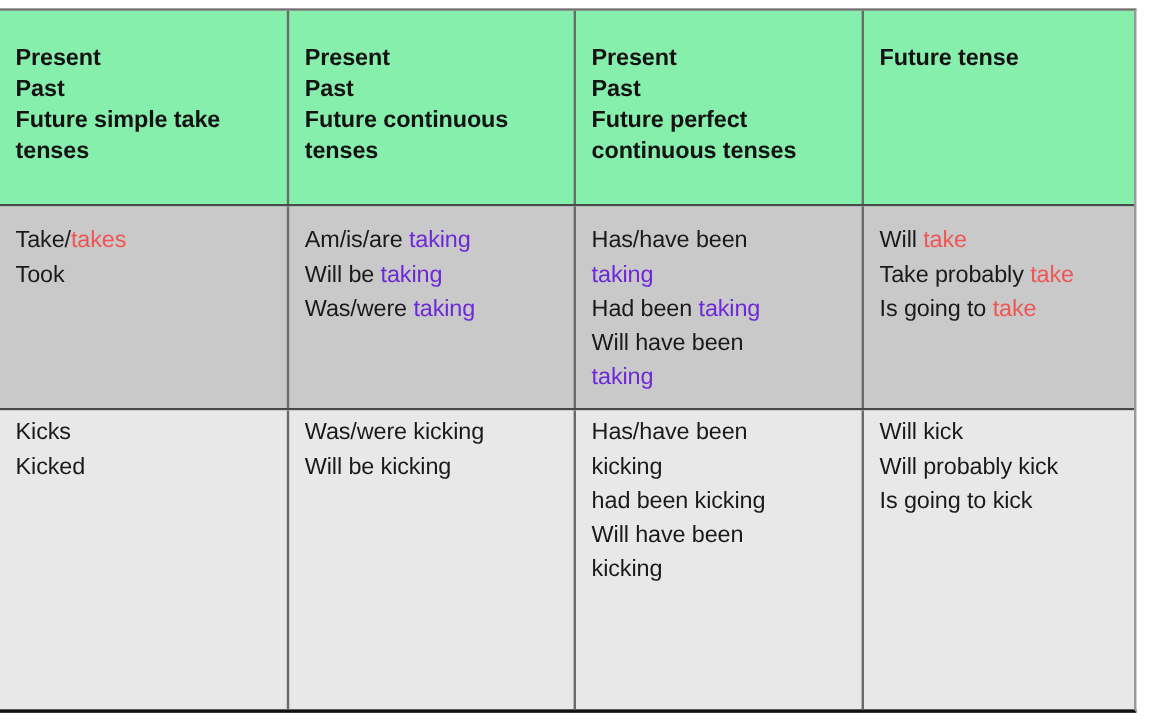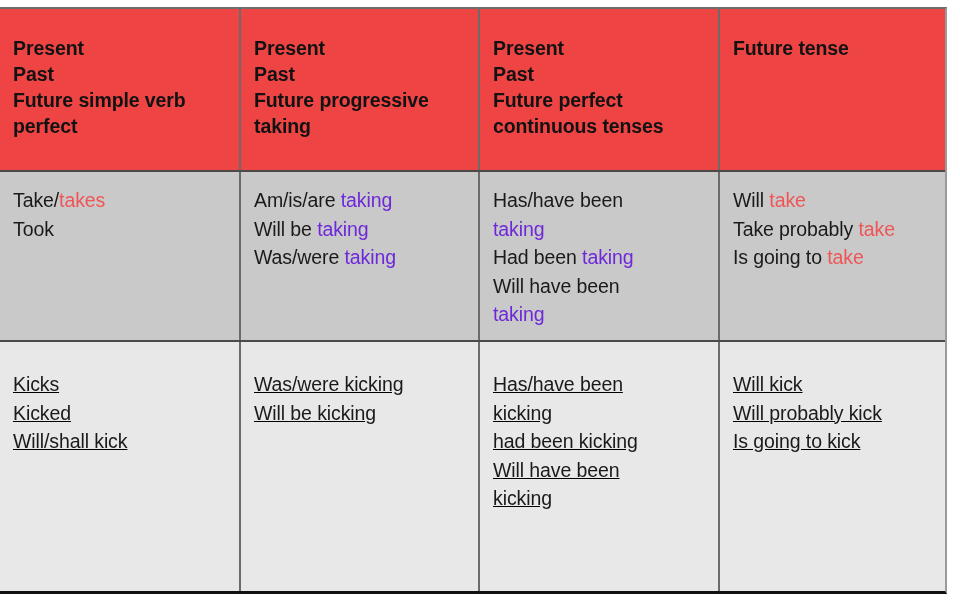--- a/index.html
+++ b/index.html
@@ -30,21 +30,21 @@
   }
 
   .row {
     display: flex;
     box-sizing: border-box;
     width: 100%;
   }
 
   .row-header {
     height: 163px;
-    background: #ef4444;
+    background: #86efac;
     border-bottom: 2px solid #4a4a4a;
   }
   .row-shaded {
     height: 170px;
     background: #c9c9c9;
     border-bottom: 2px solid #4a4a4a;
   }
   .row-plain {
     flex: 1 1 auto;
     background: #e8e8e8;
@@ -55,21 +55,21 @@
     padding: 14px 12px 10px 13px;
     overflow: hidden;
   }
   .cell.c0 { width: 239px; }
   .cell.c1 { width: 239px; border-left: 2px solid #6b6b6b; }
   .cell.c2 { width: 240px; border-left: 2px solid #6b6b6b; }
   .cell.c3 { flex: 1 1 auto;  border-left: 2px solid #6b6b6b; }
 
   .row-header .cell { padding-top: 26px; }
   .row-shaded .cell { }
-  .row-plain  .cell { padding-top: 28px; text-decoration: underline; }
+  .row-plain  .cell { padding-top: 4px; }
 
   .hdr-line {
     font-weight: bold;
     font-size: 19.5px;
     line-height: 26px;
     color: #121212;
     letter-spacing: -0.1px;
     white-space: nowrap;
   }
   .hdr-wrap {
@@ -93,26 +93,26 @@
 </style>
 </head>
 <body>
 
 <div id="tense-table">
 
   <div class="row row-header">
     <div class="cell c0">
         <div class="hdr-line">Present</div>
         <div class="hdr-line">Past</div>
-        <div class="hdr-wrap">Future simple verb perfect</div>
+        <div class="hdr-wrap">Future simple take tenses</div>
       </div>
     <div class="cell c1">
         <div class="hdr-line">Present</div>
         <div class="hdr-line">Past</div>
-        <div class="hdr-wrap">Future progressive taking</div>
+        <div class="hdr-wrap">Future continuous tenses</div>
       </div>
     <div class="cell c2">
         <div class="hdr-line">Present</div>
         <div class="hdr-line">Past</div>
         <div class="hdr-wrap">Future perfect continuous tenses</div>
       </div>
     <div class="cell c3">
         <div class="hdr-line">Future tense</div>
       </div>
   </div>
@@ -138,21 +138,20 @@
         <div class="body-line nowrap"><span>Will </span><span class="hl-red">take</span></div>
         <div class="body-line nowrap"><span>Take probably </span><span class="hl-red">take</span></div>
         <div class="body-line nowrap"><span>Is going to </span><span class="hl-red">take</span></div>
       </div>
   </div>
 
   <div class="row row-plain">
     <div class="cell c0">
         <div class="body-line nowrap"><span>Kicks</span></div>
         <div class="body-line nowrap"><span>Kicked</span></div>
-        <div class="body-line nowrap"><span>Will/shall kick</span></div>
       </div>
     <div class="cell c1">
         <div class="body-line nowrap"><span>Was/were kicking</span></div>
         <div class="body-line nowrap"><span>Will be kicking</span></div>
       </div>
     <div class="cell c2">
         <div class="body-line nowrap"><span>Has/have been</span></div>
         <div class="body-line nowrap"><span>kicking</span></div>
         <div class="body-line nowrap"><span>had been kicking</span></div>
         <div class="body-line nowrap"><span>Will have been</span></div>

